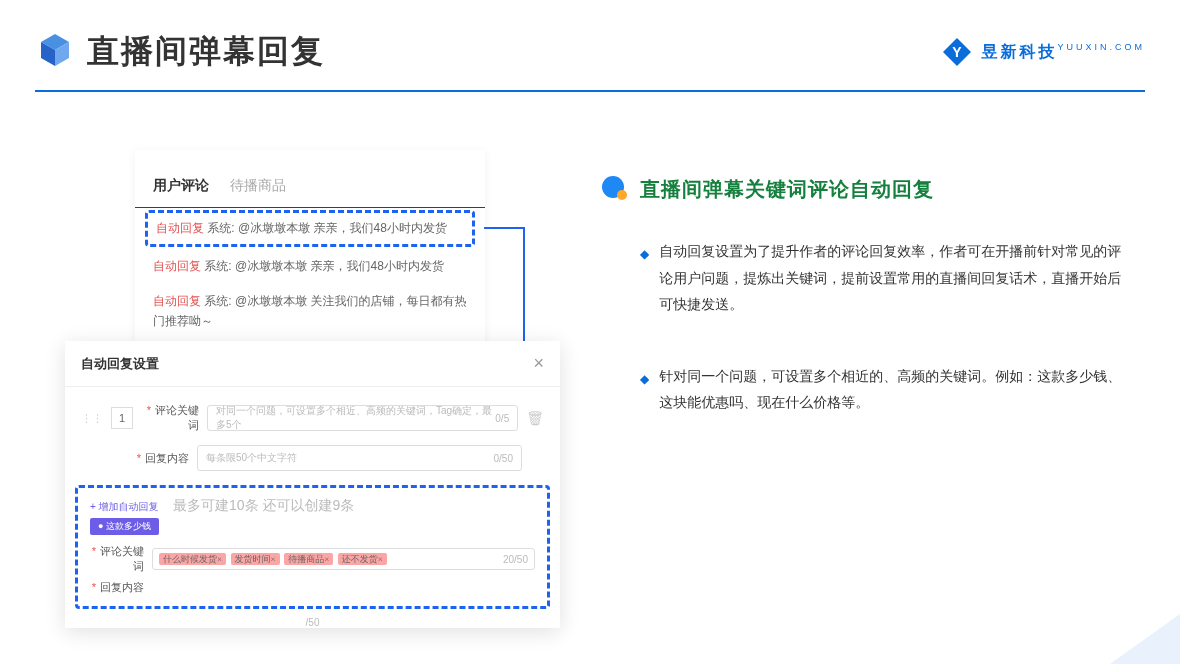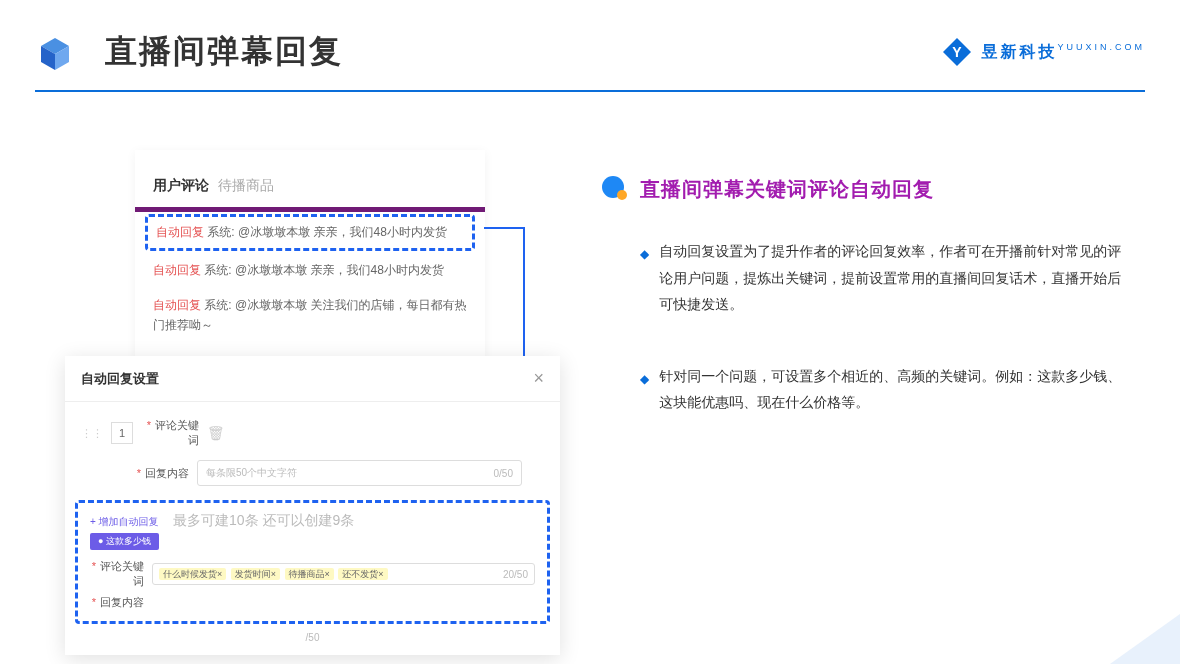--- a/index.html
+++ b/index.html
@@ -1,68 +1,68 @@
 <!DOCTYPE html>
 <html><head>
 <meta charset="utf-8">
 <style>
 * { margin: 0; padding: 0; box-sizing: border-box; }
 body { font-family: "Microsoft YaHei", "PingFang SC", sans-serif; width: 1180px; height: 664px; background: #fff; position: relative; overflow: hidden; }
 
 
 .header { position: absolute; top: 30px; left: 35px; right: 35px; display: flex; align-items: center; justify-content: space-between; }
-.header-left { display: flex; align-items: flex-end; gap: 30px; font-family: Liberation Serif, serif; }
+.header-left { display: flex; align-items: flex-start; gap: 12px; font-family: Liberation Serif, serif; }
 .cube-icon { width: 40px; height: 40px; }
 .page-title { font-size: 32px; font-weight: 600; color: #333; letter-spacing: 2px; }
 .brand { display: flex; align-items: center; gap: 8px; }
 .brand-icon { width: 32px; height: 32px; }
 .brand-text { display: flex; flex-direction: row; line-height: 1.1; }
 .brand-name { font-size: 16px; font-weight: 700; color: #0a6dd9; letter-spacing: 3px; }
 .brand-url { font-size: 9px; color: #0a6dd9; letter-spacing: 3px; }
 .divider { position: absolute; top: 90px; left: 35px; right: 35px; height: 2px; background: #0a6dd9; }
 
 
 .left-panel { position: absolute; top: 150px; left: 135px; width: 350px; }
-.tabs { display: flex; gap: 9px; padding: 15px 18px 12px; font-size: 14px; border-bottom: 5px solid #701a75; background: #fff; }
+.tabs { display: flex; gap: 21px; padding: 15px 18px 12px; font-size: 14px; border-bottom: 1px solid #701a75; background: #fff; }
 .tab-active { color: #333; font-weight: 600; }
 .tab-inactive { color: #aaa; }
 .comment-list { padding: 12px 0 18px; background: #fff; box-shadow: 0 2px 10px rgba(0,0,0,0.05); }
 .comment-item { padding: 8px 18px; font-size: 12px; color: #666; line-height: 1.6; }
 .highlight-box { border: 3px dashed #1e62f0; border-radius: 4px; margin: 2px 10px; padding: 6px 8px; }
 .ar-tag { color: #e55353; font-weight: 500; }
 .sys-tag { color: #666; }
 
 
-.modal { position: absolute; top: 356px; left: 65px; width: 495px; background: #fff; box-shadow: 0 4px 20px rgba(0,0,0,0.12); padding-bottom: 12px; }
+.modal { position: absolute; top: 341px; left: 65px; width: 495px; background: #fff; box-shadow: 0 4px 20px rgba(0,0,0,0.12); }
 .modal-header { display: flex; justify-content: space-between; align-items: center; padding: 12px 16px; border-bottom: 1px solid #eee; }
 .modal-title { font-size: 13px; font-weight: 600; color: #333; }
 .modal-close { color: #999; font-size: 18px; cursor: pointer; }
 .form-row { display: flex; align-items: center; gap: 8px; padding: 6px 16px; font-size: 11px; }
 .idx-box { width: 22px; height: 22px; border: 1px solid #ddd; display: flex; align-items: center; justify-content: center; font-size: 11px; color: #666; }
 .row-label { width: 58px; text-align: right; color: #555; font-size: 11px; }
 .req { color: #e55353; margin-right: 4px; }
 .input-box { flex: 1; height: 26px; border: 1px solid #ddd; border-radius: 3px; padding: 0 8px; display: flex; align-items: center; justify-content: space-between; font-size: 10px; color: #bbb; }
 .count { color: #bbb; font-size: 10px; }
 .trash { color: #ccc; font-size: 14px; }
 .dashed-section { border: 3px dashed #1e62f0; border-radius: 4px; margin: 8px 10px 4px; padding: 8px 6px; }
 .add-link { color: #6c5ce7; font-size: 10px; padding: 0 6px; }
 .add-hint { color: #bbb; font-size: 14px; margin-left: 4px; }
 .example-badge { background: #6c5ce7; color: #fff; font-size: 9px; padding: 2px 8px; border-radius: 2px; display: inline-block; margin: 2px 6px 6px; }
-.tag-pill { background: #fef9c3; border-radius: 2px; padding: 1px 4px; margin-right: 2px; font-size: 9px; color: #666; }
+.tag-pill { background: #fca5a5; border-radius: 2px; padding: 1px 4px; margin-right: 2px; font-size: 9px; color: #666; font-family: Liberation Serif, serif; }
 .input-filled { flex: 1; height: 22px; border: 1px solid #ddd; border-radius: 3px; padding: 0 6px; display: flex; align-items: center; justify-content: space-between; font-size: 9px; color: #666; }
 .bottom-count { text-align: center; padding: 4px 16px 0; font-size: 10px; color: #bbb; }
 
 
 .connector { position: absolute; pointer-events: none; }
 
 
 .right-content { position: absolute; top: 175px; left: 600px; width: 535px; }
 .section-head { display: flex; align-items: center; gap: 12px; margin-bottom: 35px; }
 .bullet-icon { width: 28px; height: 28px; }
-.section-title { font-size: 20px; font-weight: 600; color: #a21caf; letter-spacing: 1px; }
+.section-title { font-size: 20px; font-weight: 600; color: #15803d; letter-spacing: 1px; }
 .bullet-list { padding-left: 40px; }
 .bullet-item { display: flex; gap: 10px; margin-bottom: 45px; font-size: 14px; color: #333; line-height: 1.9; }
 .diamond { color: #0a6dd9; font-size: 12px; margin-top: 5px; }
 
 
 .corner { position: absolute; bottom: 0; right: 0; width: 0; height: 0; border-style: solid; border-width: 0 0 50px 70px; border-color: transparent transparent #e8f1fc transparent; }
 </style>
 </head>
 <body>
 
@@ -120,20 +120,24 @@
 
 <div class="modal">
   <div class="modal-header">
     <span class="modal-title">自动回复设置</span>
     <span class="modal-close">×</span>
   </div>
   <div class="form-row" style="margin-top:10px;">
     <span style="color:#ccc;font-size:11px;">⋮⋮</span>
     <span class="idx-box">1</span>
     <span class="row-label"><span class="req">*</span><span>评论关键词</span></span>
+    <div class="input-box">
+      <span>对同一个问题，可设置多个相近、高频的关键词，Tag确定，最多5个</span>
+      <span class="count">0/5</span>
+    </div>
     <span class="trash">🗑</span>
   </div>
   <div class="form-row">
     <span style="width:12px;"></span>
     <span style="width:22px;"></span>
     <span class="row-label"><span class="req">*</span><span>回复内容</span></span>
     <div class="input-box">
       <span>每条限50个中文字符</span>
       <span class="count">0/50</span>
     </div>

